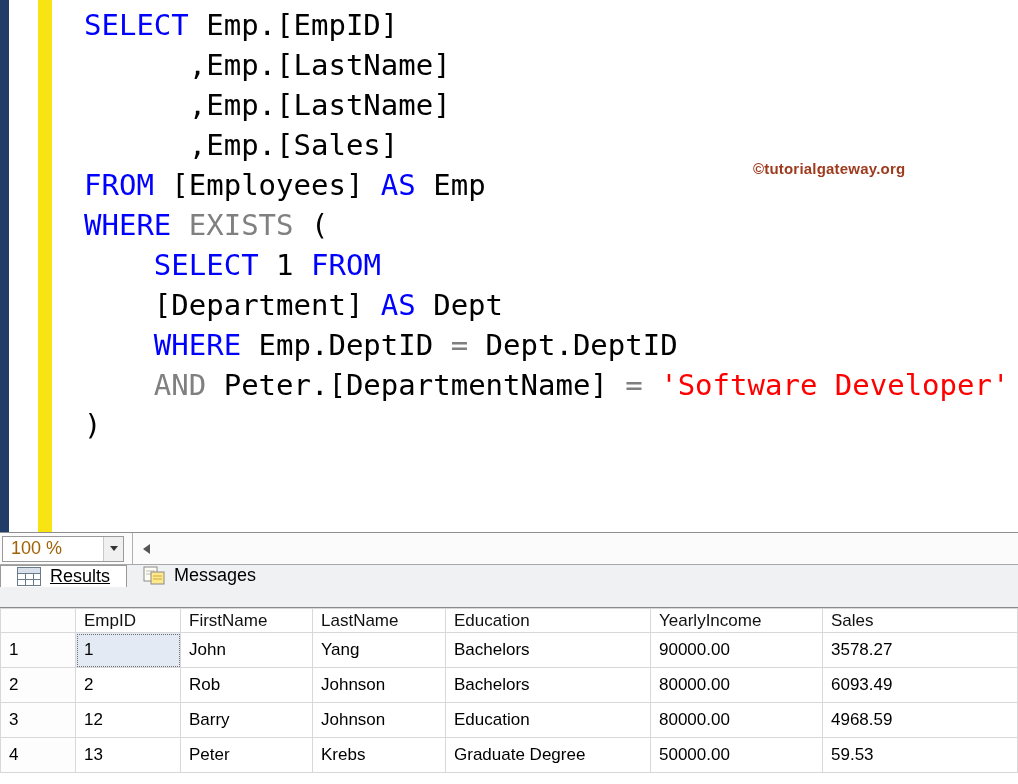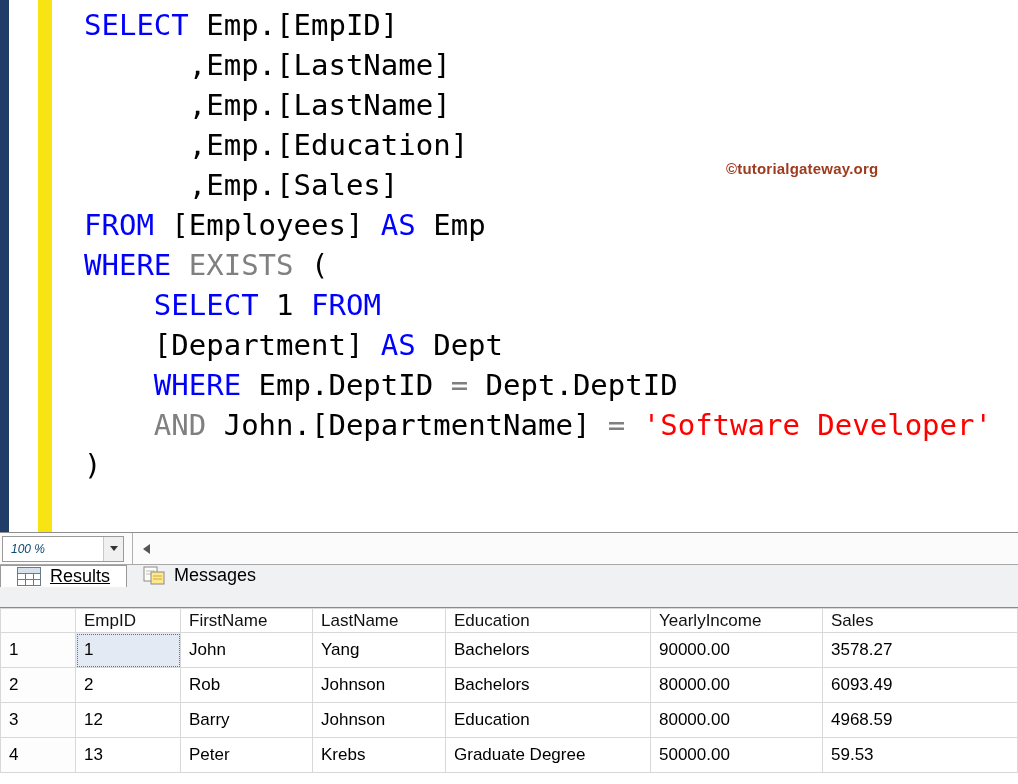--- a/index.html
+++ b/index.html
@@ -13,29 +13,29 @@
   .left-bar  { position:absolute; left:0; top:0; width:9px; height:100%; background:var(--left-bar,#223c68); }
   .gutter    { position:absolute; left:9px; top:0; width:29px; height:100%; background:#fff; }
   .mod-strip { position:absolute; left:38px; top:0; width:14px; height:100%; background:var(--modified-strip,#f7e412); }
   .code { position:absolute; left:84px; top:5px;
           font-family:"DejaVu Sans Mono", monospace; font-size:29px; line-height:40px; }
   .code-line { white-space:pre; }
   .tok-kw  { color:var(--keyword,#0000ff); }
   .tok-op  { color:var(--operator,#808080); }
   .tok-str { color:var(--string,#ff0000); }
   .tok-pl  { color:var(--plain,#000); }
-  .watermark { position:absolute; left:726px; top:160px; font-size:15px; font-weight:bold;
+  .watermark { position:absolute; left:753px; top:160px; font-size:15px; font-weight:bold;
                letter-spacing:.2px; color:var(--watermark,#9e3b1e); }
 
   
   .statusbar { height:32px; flex:none; border-top:1px solid #8f8f8f; background:#fbfbfb;
                display:flex; align-items:center; }
   .zoom-combo { margin-left:2px; width:122px; height:26px; background:#fff;
                 border:1px solid #9a9a9a; display:flex; align-items:stretch; }
-  .zoom-value { flex:1; display:flex; align-items:center; padding-left:8px; font-size:12px; color:#0c4a6e;font-style:italic; }
+  .zoom-value { flex:1; display:flex; align-items:center; padding-left:8px; font-size:18px; color:#a16207; }
   .zoom-arrow-btn { width:20px; background:#f0f0f0; border-left:1px solid #c8c8c8;
                     display:flex; align-items:center; justify-content:center; }
   .tri-down { width:0; height:0; border-left:4px solid transparent; border-right:4px solid transparent;
               border-top:5px solid #333; }
   .sb-divider { width:1px; height:32px; background:#b0b0b0; margin-left:8px; }
   .hsb-left { width:26px; height:100%; display:flex; align-items:center; justify-content:center; }
   .tri-left { width:0; height:0; border-top:5px solid transparent; border-bottom:5px solid transparent;
               border-right:7px solid #555; }
 
   
@@ -63,28 +63,27 @@
 <div class="screen">
 
   <div class="editor">
     <div class="left-bar"></div>
     <div class="gutter"></div>
     <div class="mod-strip"></div>
     <div class="code">
         <div class="code-line"><span class="tok-kw">SELECT</span><span class="tok-pl"> Emp.[EmpID]</span></div>
         <div class="code-line"><span class="tok-pl">      ,Emp.[LastName]</span></div>
         <div class="code-line"><span class="tok-pl">      ,Emp.[LastName]</span></div>
-        <div class="code-line"><span class="tok-pl">      ,Emp.[Education]</span></div>
         <div class="code-line"><span class="tok-pl">      ,Emp.[Sales]</span></div>
         <div class="code-line"><span class="tok-kw">FROM</span><span class="tok-pl"> [Employees] </span><span class="tok-kw">AS</span><span class="tok-pl"> Emp</span></div>
         <div class="code-line"><span class="tok-kw">WHERE</span><span class="tok-pl"> </span><span class="tok-op">EXISTS</span><span class="tok-pl"> (</span></div>
         <div class="code-line"><span class="tok-pl">    </span><span class="tok-kw">SELECT</span><span class="tok-pl"> 1 </span><span class="tok-kw">FROM</span></div>
         <div class="code-line"><span class="tok-pl">    [Department] </span><span class="tok-kw">AS</span><span class="tok-pl"> Dept</span></div>
         <div class="code-line"><span class="tok-pl">    </span><span class="tok-kw">WHERE</span><span class="tok-pl"> Emp.DeptID </span><span class="tok-op">=</span><span class="tok-pl"> Dept.DeptID</span></div>
-        <div class="code-line"><span class="tok-pl">    </span><span class="tok-op">AND</span><span class="tok-pl"> John.[DepartmentName] </span><span class="tok-op">=</span><span class="tok-pl"> </span><span class="tok-str">'Software Developer'</span></div>
+        <div class="code-line"><span class="tok-pl">    </span><span class="tok-op">AND</span><span class="tok-pl"> Peter.[DepartmentName] </span><span class="tok-op">=</span><span class="tok-pl"> </span><span class="tok-str">'Software Developer'</span></div>
         <div class="code-line"><span class="tok-pl">)</span></div>
       </div>
     <div class="watermark">©tutorialgateway.org</div>
   </div>
 
   <div class="statusbar">
     <div class="zoom-combo">
       <span class="zoom-value">100 %</span>
       <span class="zoom-arrow-btn">
         <span class="tri-down"></span>

